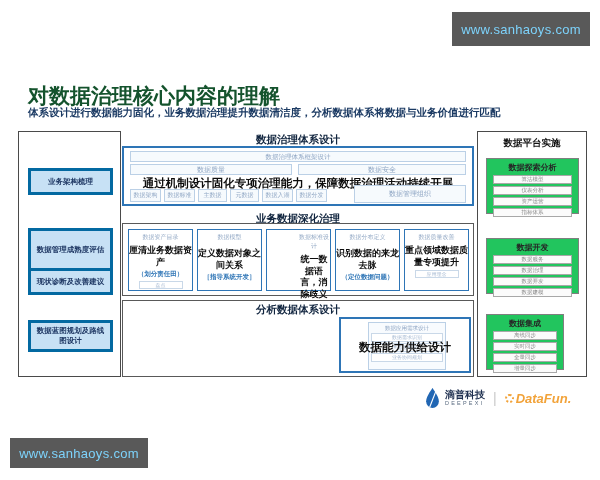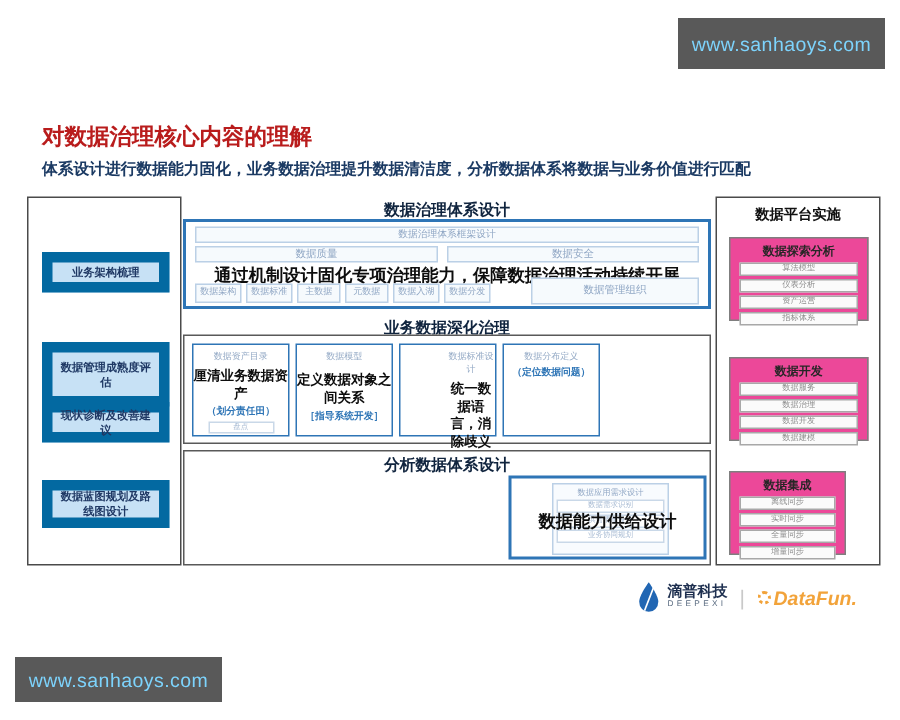--- a/index.html
+++ b/index.html
@@ -15,33 +15,33 @@
   
   .wm {
     background: #595959; color: #7dd3fc;
     display: flex; align-items: center; justify-content: center;
     font-size: 13px; letter-spacing: 0.3px;
   }
   .wm-top { left: 452px; top: 12px; width: 138px; height: 34px; }
   .wm-bottom { left: 10px; top: 438px; width: 138px; height: 30px; }
 
   
-  .page-title { left: 28px; top: 82px; font-size: 15px; font-weight: bold; color: #b91c1c; }
+  .page-title { left: 28px; top: 82px; font-size: 21px; font-weight: bold; color: #14532d; }
   .page-subtitle { left: 28px; top: 106px; width: 548px; font-size: 10.5px; font-weight: bold; color: #1B3A63; }
 
   
   .side-panel { border: 1.5px solid #4a4a4a; background: #fff; }
   .side-title { width: 100%; text-align: center; font-size: 9.5px; font-weight: bold; color: #111; margin-top: 5px; }
   .blue-item {
-    background: #C7E1F5; border: 7px solid #0369a1; color: #1F3864;
+    background: #C7E1F5; border: 3px solid #0369a1; color: #1F3864;
     font-weight: bold; font-size: 7.5px; line-height: 1.3;
     display: flex; align-items: center; justify-content: center; text-align: center;
     padding: 1px 4px;
   }
-  .group { border: 1px solid #7f7f7f; background: #ec4899; padding: 2px 3px; }
+  .group { border: 1px solid #7f7f7f; background: #22c55e; padding: 2px 3px; }
   .group-title { font-size: 8px; font-weight: bold; color: #262626; text-align: center; margin: 1px 0 2px; }
   .grow {
     border: 1px solid #a8a8a8; background: #fbfbfb; color: #8c8c8c;
     font-size: 5.5px; height: 9px; line-height: 7.5px; text-align: center;
     margin: 2px 3px; overflow: hidden;
   }
 
   
   .sec-title { font-size: 10.5px; font-weight: bold; color: #10243E; text-align: center; width: 352px; left: 122px; }
   .blue-frame { border: 2px solid #2E75B6; background: #fff; }
@@ -149,21 +149,27 @@
     <div class="card-main" style="margin-top:6px;">定义数据对象之间关系</div>
     <div class="card-note">［指导系统开发］</div>
   </div>
   <div class="card" style="left:143px;padding-left:31px;">
     <div class="card-head">数据标准设计</div>
     <div class="card-main">统一数据语言，消除歧义</div>
     <div class="card-foot">数据标准落地</div>
   </div>
   <div class="card" style="left:212px;">
     <div class="card-head">数据分布定义</div>
+    <div class="card-main" style="margin-top:6px;">识别数据的来龙去脉</div>
     <div class="card-note">（定位数据问题）</div>
+  </div>
+  <div class="card" style="left:281px;">
+    <div class="card-head">数据质量改善</div>
+    <div class="card-main">重点领域数据质量专项提升</div>
+    <div class="card-foot">应用理念</div>
   </div>
 </div>
 
 <div class="abs gray-frame" style="left:122px; top:300px; width:352px; height:77px;">
   <div class="sec-title" style="position:absolute; left:0; top:2px; width:100%;">分析数据体系设计</div>
   <div class="abs blue-frame" style="left:216px; top:16px; width:132px; height:56px;">
     <div class="mini-panel" style="left:27px; top:3px; width:78px; height:48px;">
       <div class="mini-title">数据应用需求设计</div>
       <div class="mini-row" style="height:9px; line-height:7.5px;">数据需求识别</div>
       <div class="mini-row" style="height:9px; line-height:7.5px;">供需清单设计</div>

